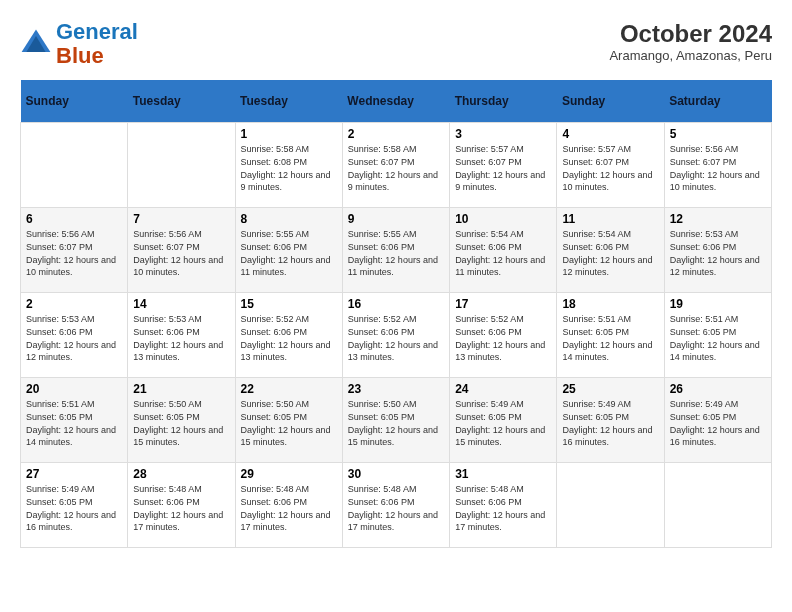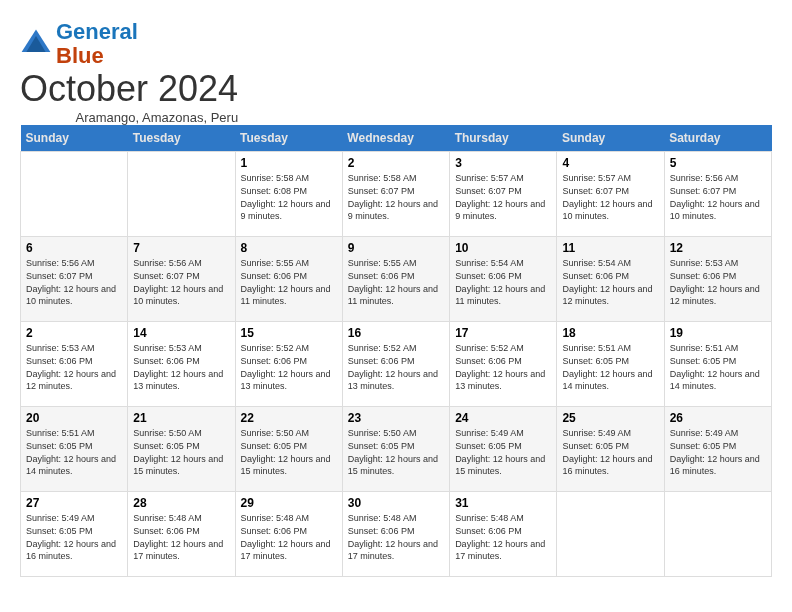--- a/index.html
+++ b/index.html
@@ -7,22 +7,21 @@
       font-family: Arial, sans-serif;
       background: #fff;
       width: 792px;
       min-height: 612px;
       padding: 20px;
     }
     .header {
       display: flex;
       justify-content: space-between;
       align-items: flex-start;
-      margin-bottom: 0;
-      flex-direction: column;
+      margin-bottom: 12px;
     }
     .logo {
       display: flex;
       align-items: center;
     }
     .logo-text {
       font-size: 22px;
       font-weight: bold;
       color: #333;
       line-height: 1.1;
@@ -32,38 +31,38 @@
     }
     .logo-icon {
       width: 32px;
       height: 32px;
       margin-right: 4px;
     }
     .title-section {
       text-align: right;
     }
     .month-title {
-      font-size: 36px;
-      font-weight: normal;
+      font-size: 24px;
+      font-weight: bold;
       color: #333;
     }
     .location {
       font-size: 13px;
       color: #404040;
     }
     table {
       width: 100%;
       border-collapse: collapse;
       font-size: 10px;
     }
     thead tr th {
       background-color: #2e78c7;
-      color: #e5e5e5;
+      color: #0f172a;
       text-align: left;
-      padding: 6px 5px;
+      padding: 14px 5px;
       font-size: 12px;
       font-weight: bold;
     }
     td {
       border: 1px solid #ddd;
       vertical-align: top;
       padding: 4px 5px;
       width: calc(100% / 7);
       min-height: 80px;
       height: 85px;

